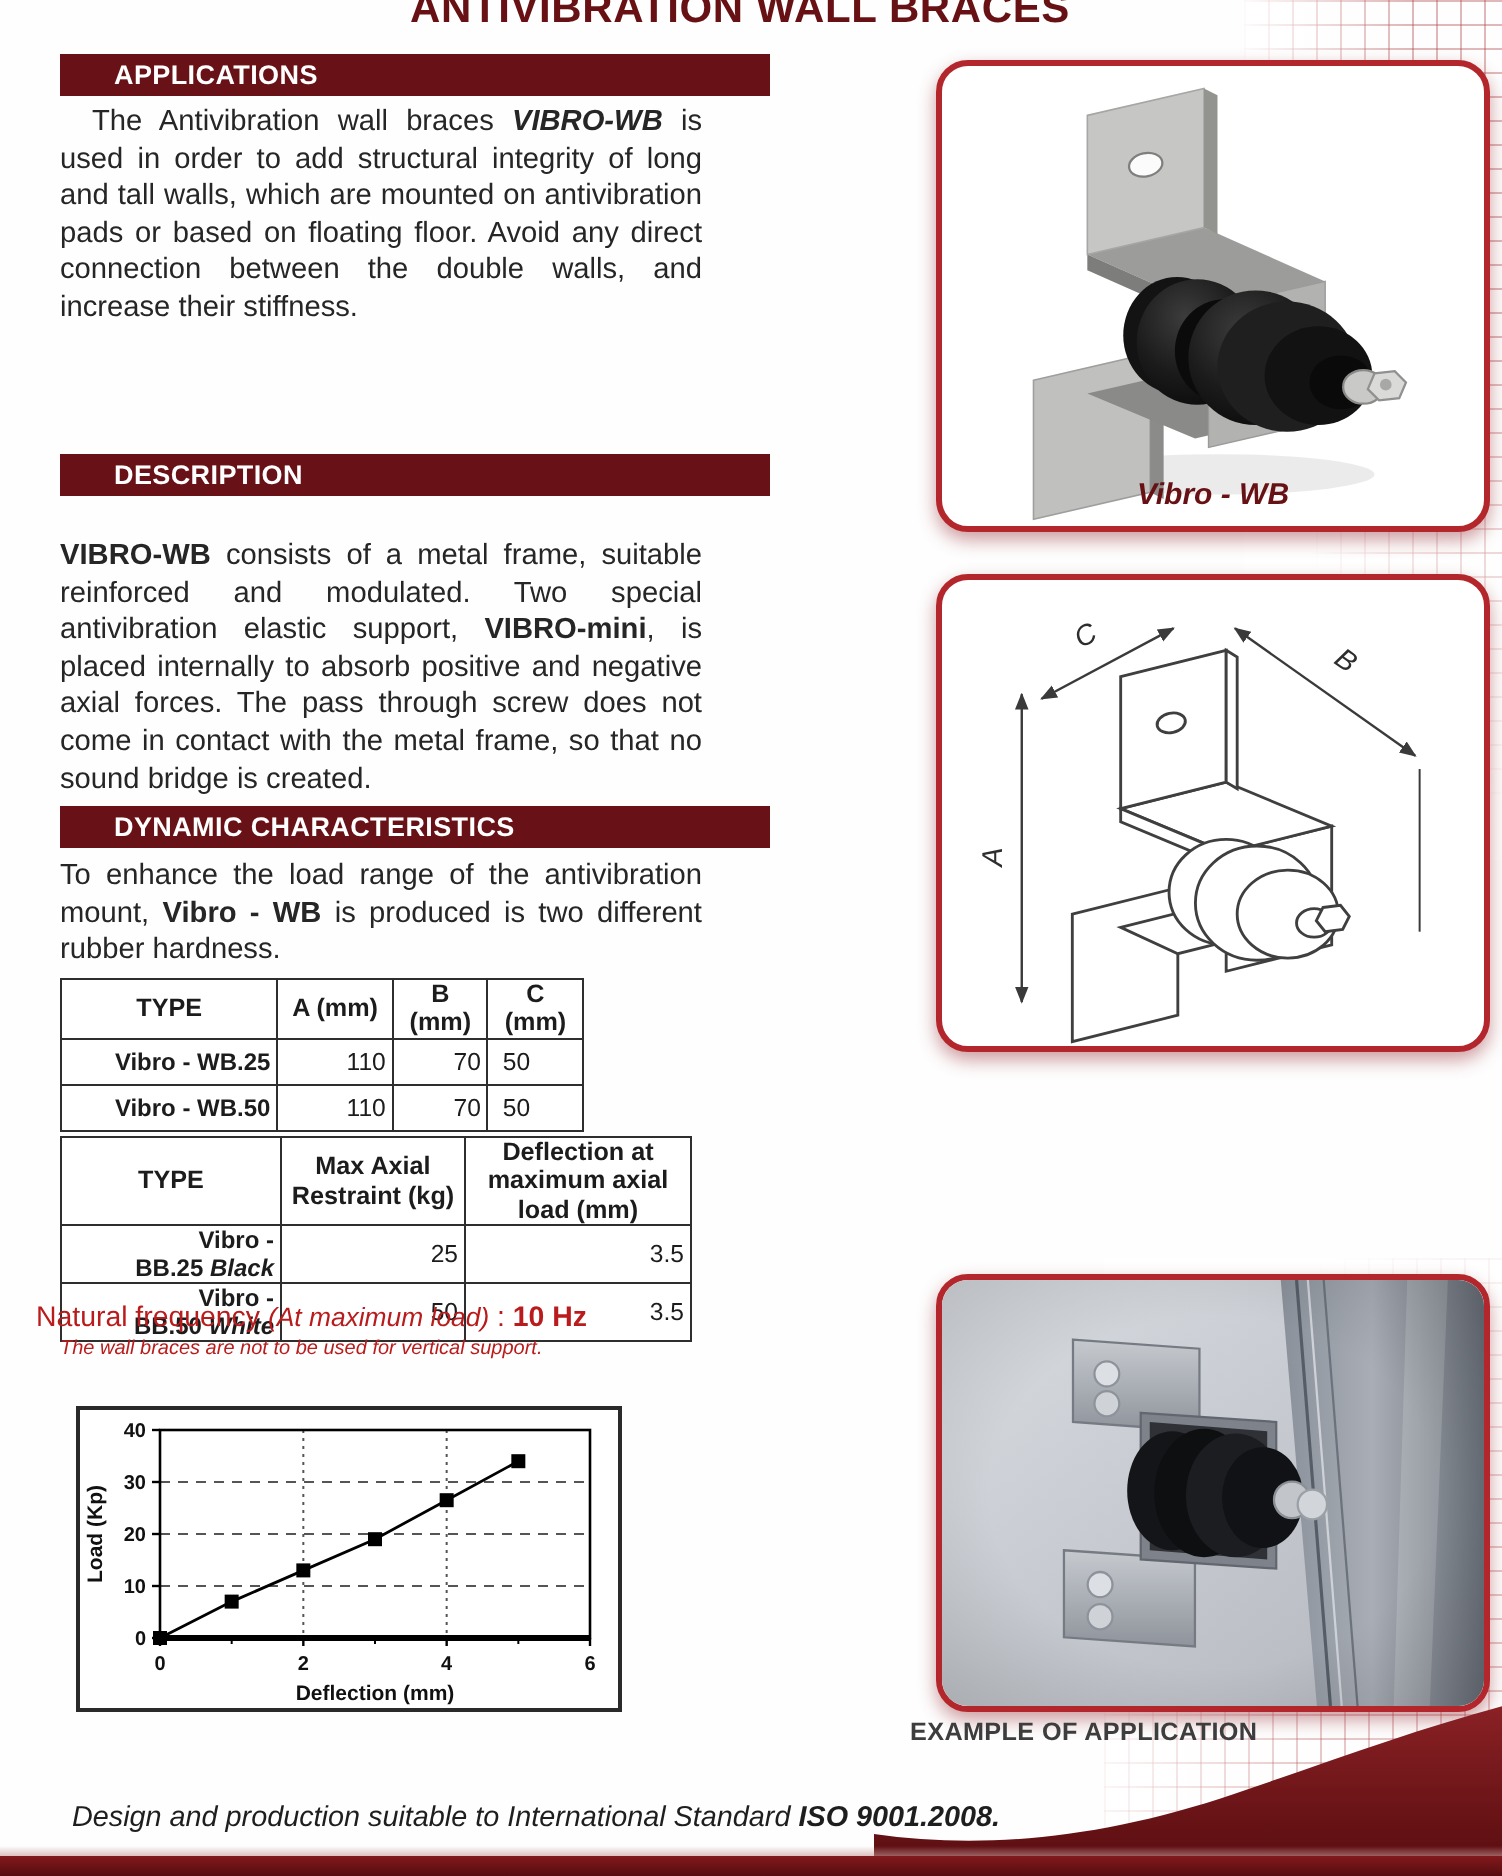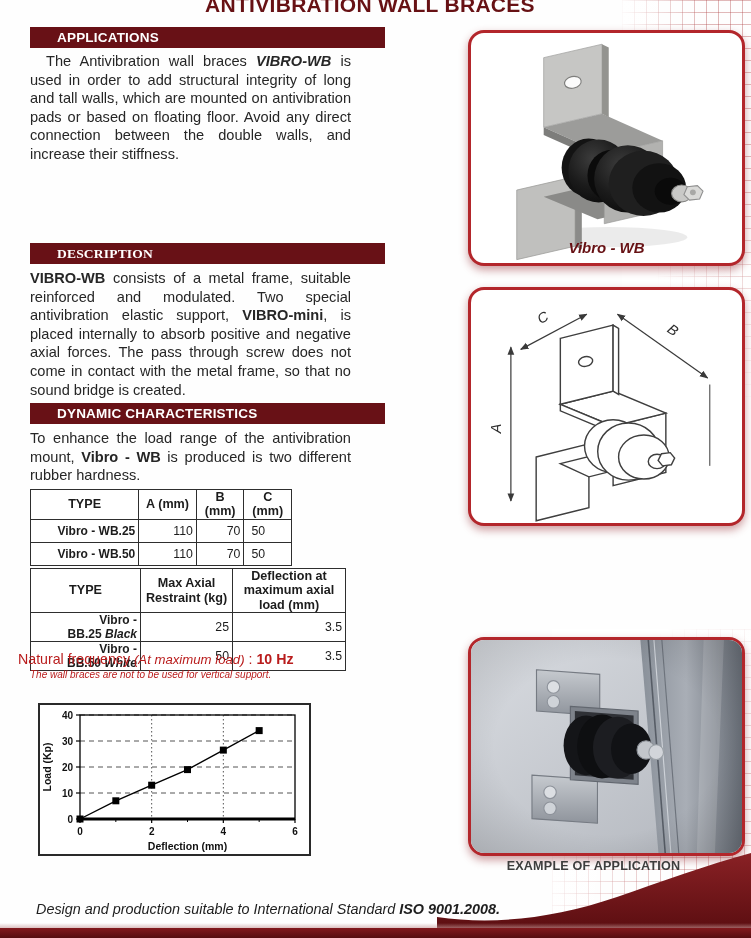--- a/index.html
+++ b/index.html
@@ -70,21 +70,21 @@
   
   .fig-box{position:absolute;left:468px;width:277px;background:#ffffff;
     border:3px solid #b3262b;border-radius:16px;box-sizing:border-box;overflow:hidden;
     box-shadow:0 4px 9px rgba(146,38,44,.45);}
   #fig-product{top:30px;height:236px;}
   #fig-drawing{top:287px;height:239px;}
   #fig-application{top:637px;height:219px;}
   .fig-box svg{display:block;width:100%;height:100%;}
   .fig-caption{position:absolute;left:0;bottom:7px;width:100%;text-align:center;
     font-size:15px;font-weight:bold;font-style:italic;color:#671114;}
-  .app-caption{position:absolute;left:455px;top:859px;width:277px;text-align:center;
+  .app-caption{position:absolute;left:455px;top:859px;width:277px;
     font-size:12.6px;font-weight:bold;color:#3d3d3d;letter-spacing:.2px;}
   
   .footer{position:absolute;left:36px;top:901px;font-size:14.4px;font-style:italic;color:#1e1e1e;}
   svg text{font-family:"Liberation Sans",sans-serif;}
 </style>
 </head>
 <body>
 
 <div class="page">
 
@@ -92,21 +92,21 @@
   <div class="grid-br"></div>
 
   <h1 class="page-title">ANTIVIBRATION WALL BRACES</h1>
 
   <div class="sec-head" style="top:27px;">APPLICATIONS</div>
 
   <div class="para" style="top:52px;">
     <p class="ind1"><span>The Antivibration wall braces </span><span class="bi">VIBRO-WB</span><span> is used in order to add structural integrity of long and tall walls, which are mounted on antivibration pads or based on floating floor. Avoid any direct connection between the double walls, and increase their stiffness.</span></p>
   </div>
 
-  <div class="sec-head" style="top:243px;font-family:Liberation Serif, serif;">DESCRIPTION</div>
+  <div class="sec-head" style="top:227px;">DESCRIPTION</div>
 
   <div class="para" style="top:269px;">
     <p><span class="b">VIBRO-WB</span><span> consists of a metal frame, suitable reinforced and modulated. Two special antivibration elastic support, </span><span class="b">VIBRO-mini</span><span>, is placed internally to absorb positive and negative axial forces. The pass through screw does not come in contact with the metal frame, so that no sound bridge is created.</span></p>
   </div>
 
   <div class="sec-head" style="top:403px;">DYNAMIC CHARACTERISTICS</div>
 
   <div class="para" style="top:429px;">
     <p><span>To enhance the load range of the antivibration mount, </span><span class="b">Vibro - WB</span><span> is produced is two different rubber hardness.</span></p>
   </div>

